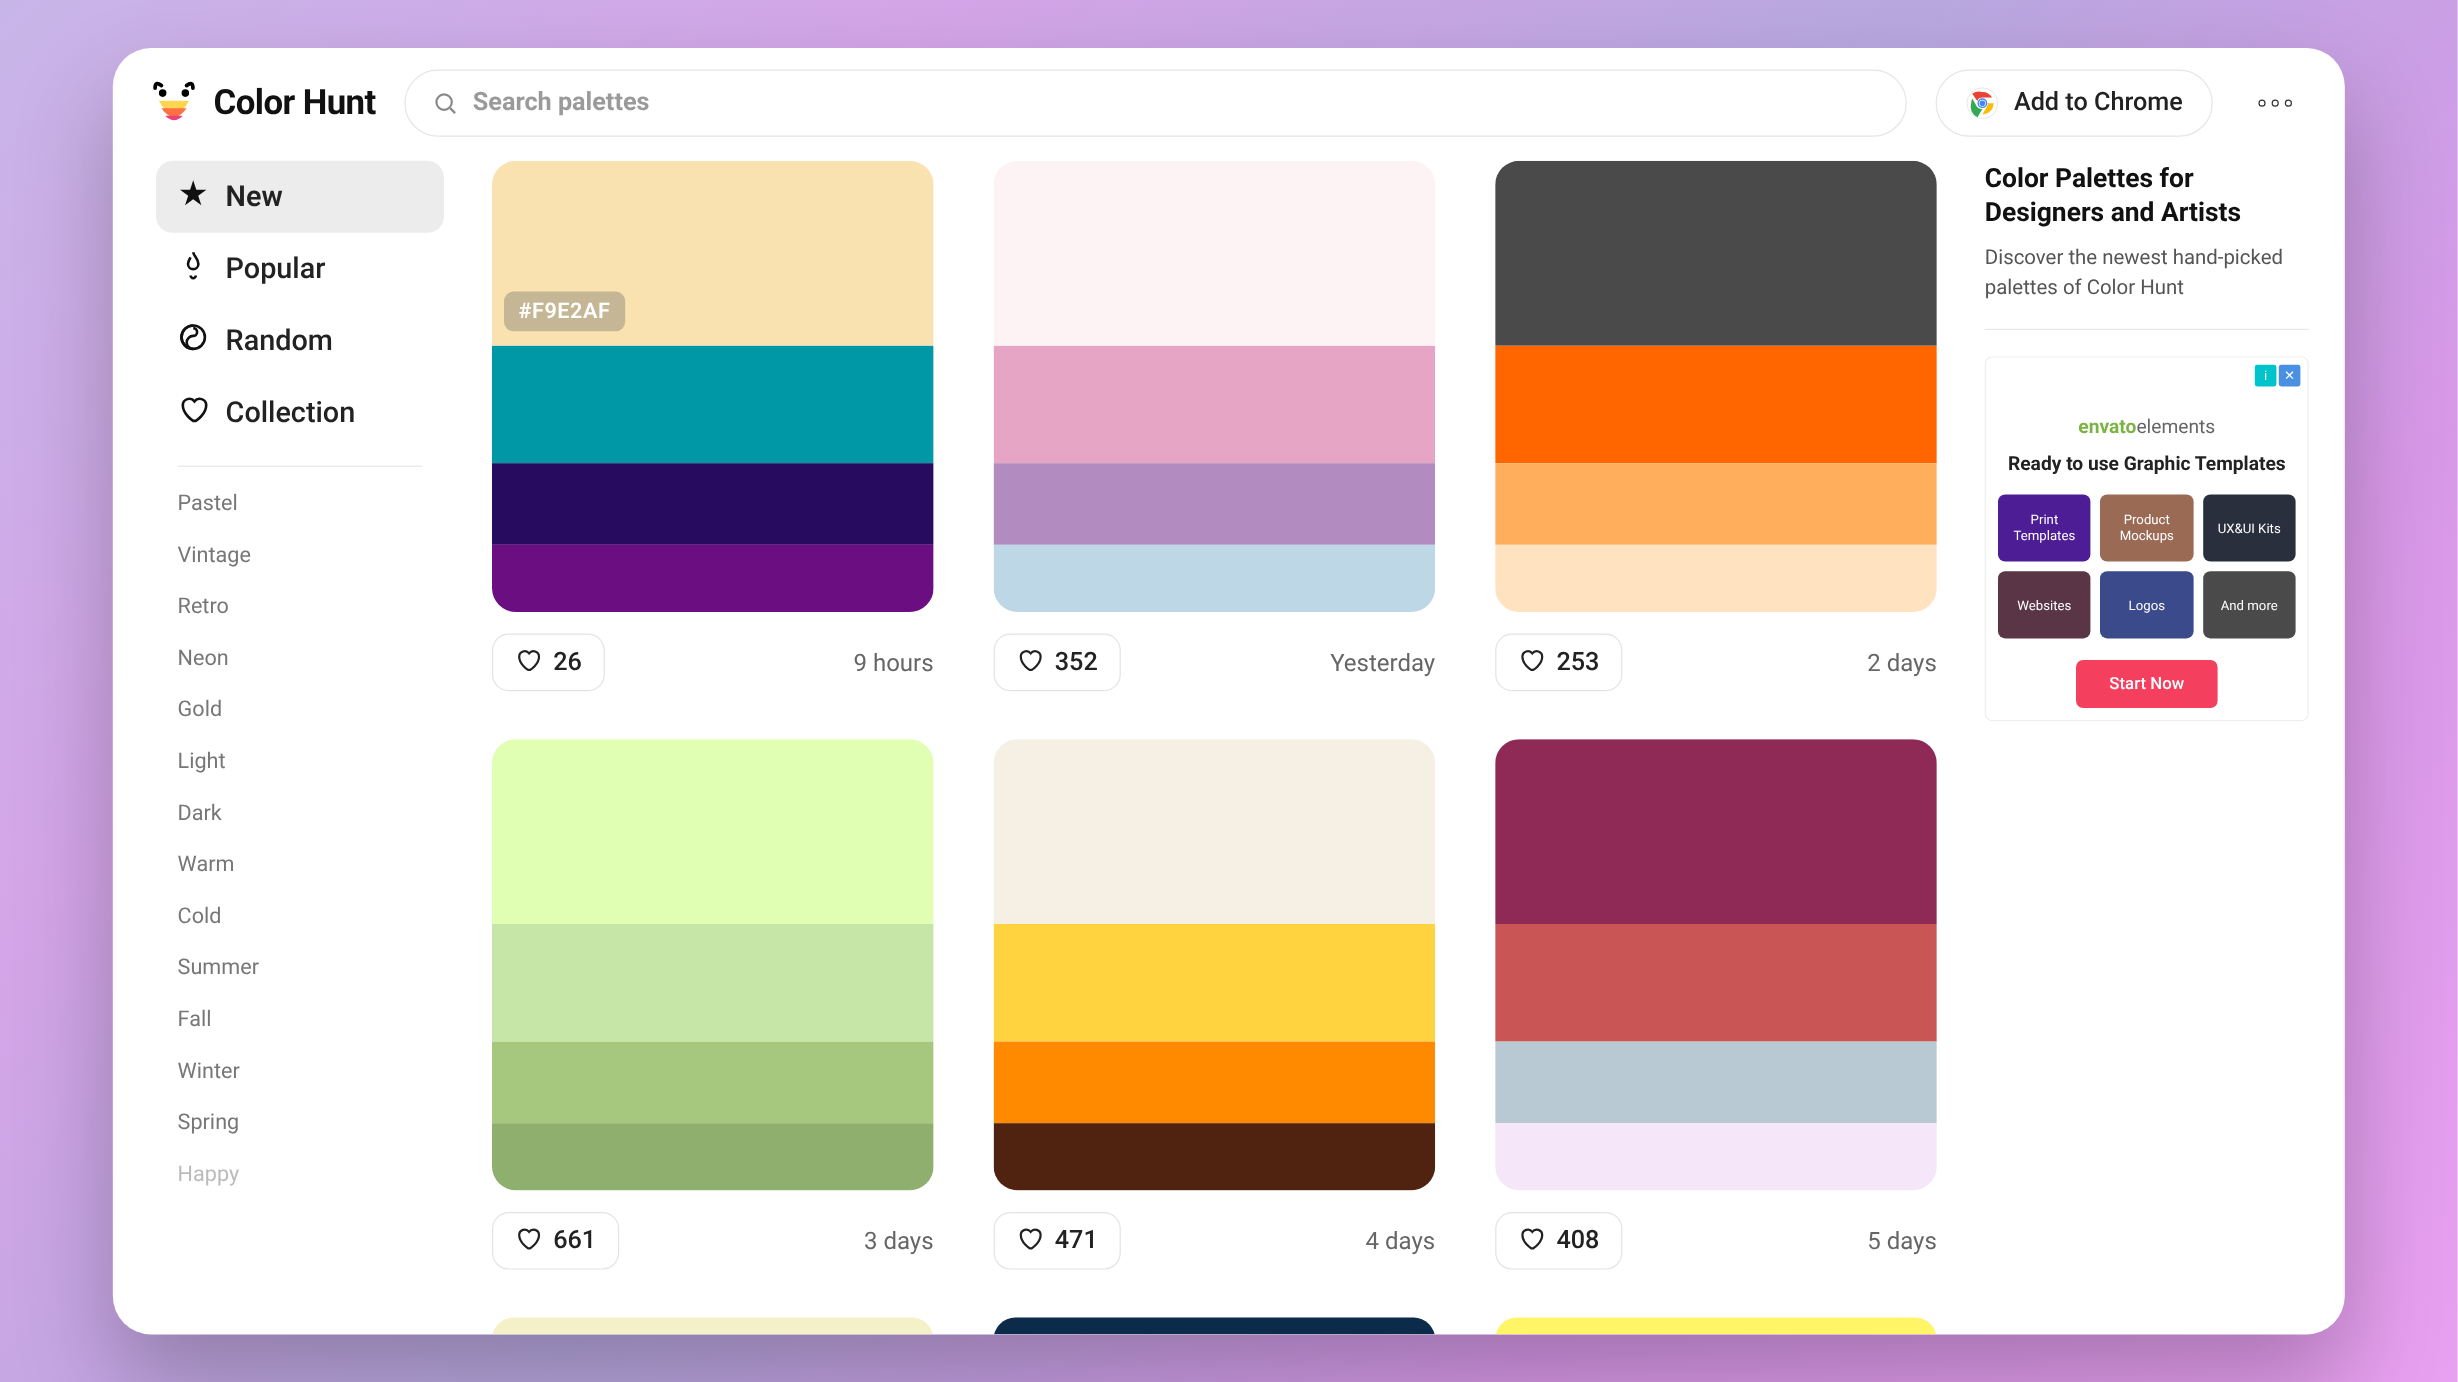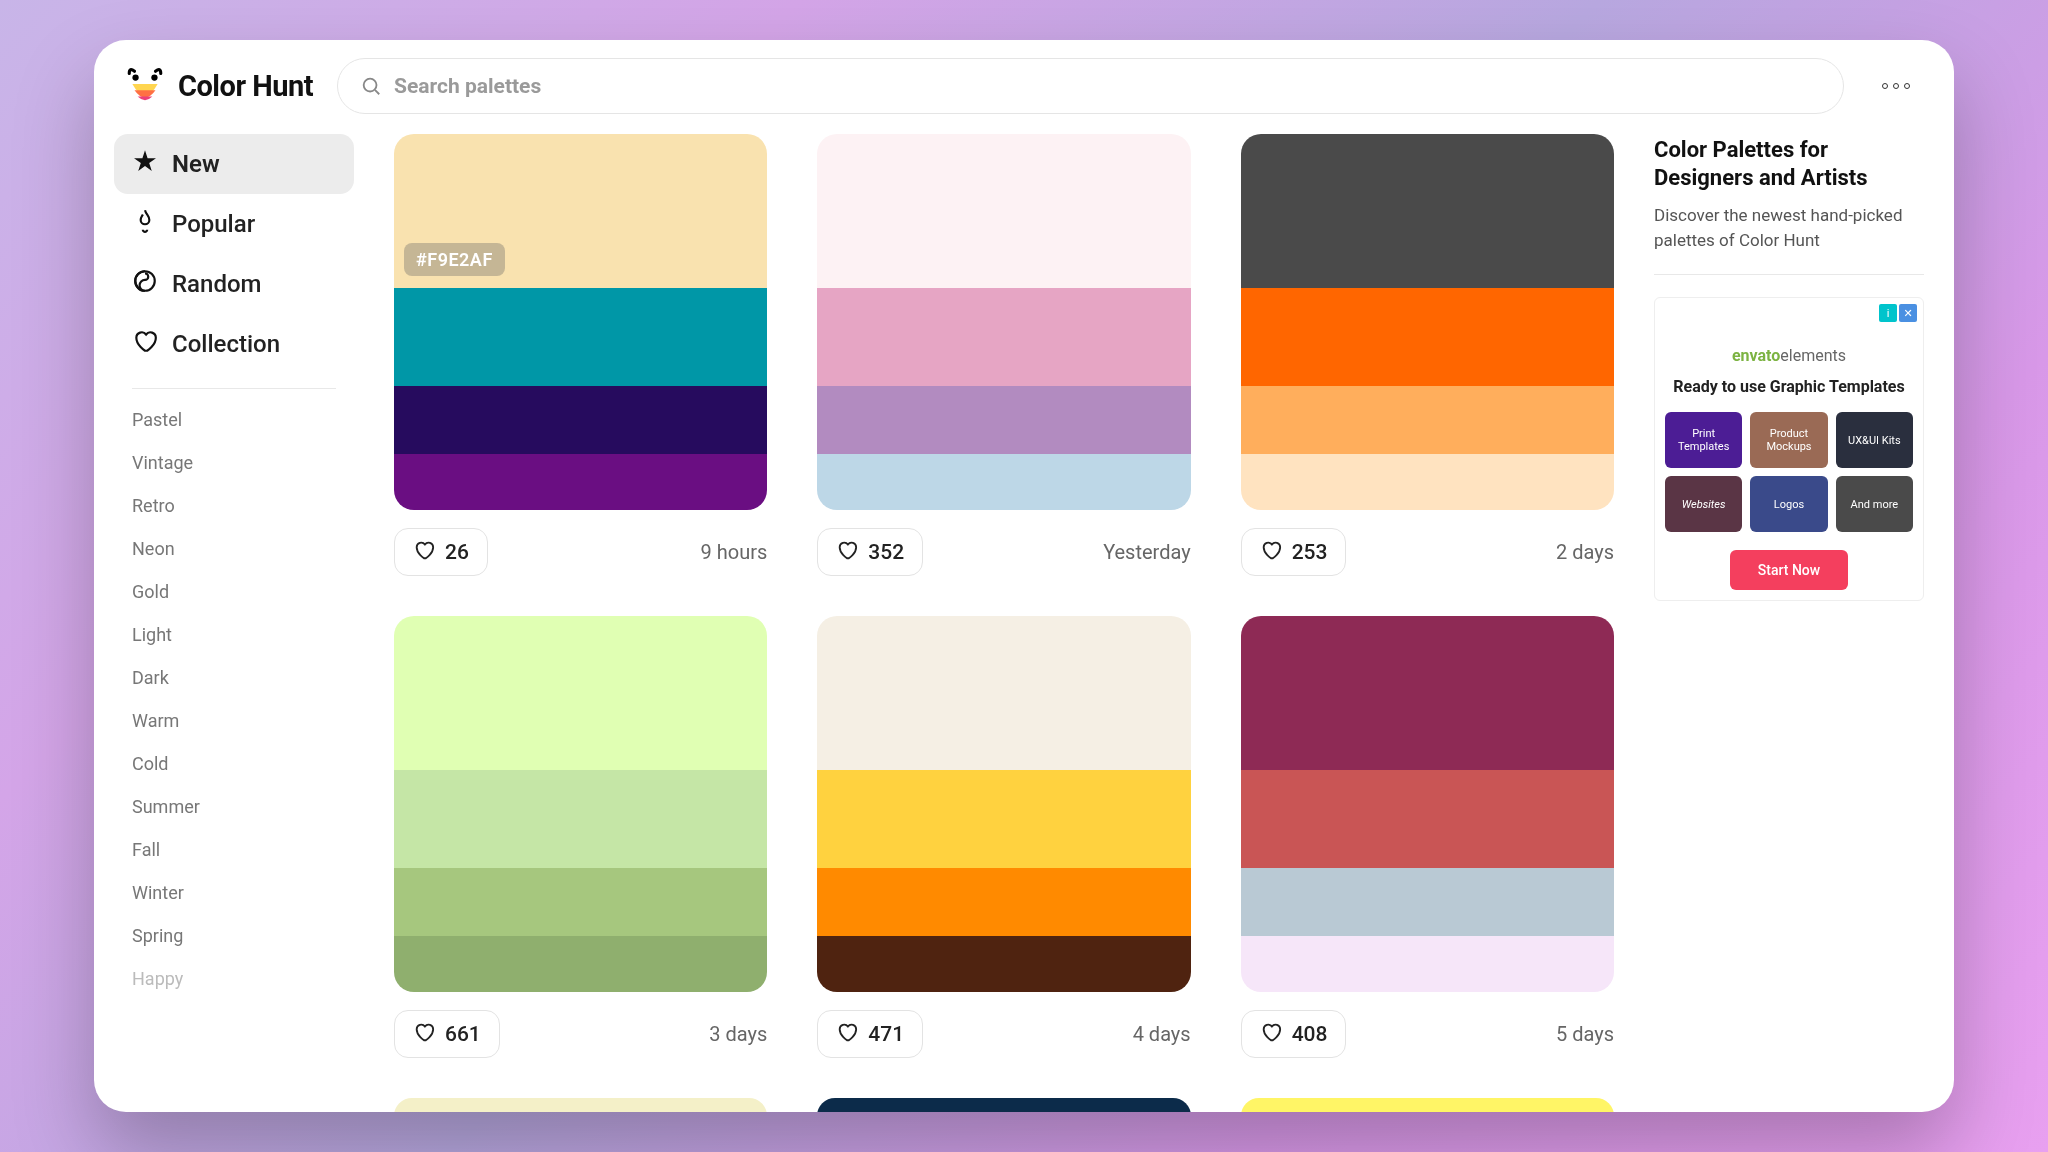--- a/index.html
+++ b/index.html
@@ -32,21 +32,21 @@
 .search-wrap input::placeholder { color: #9a9a9a; }
 .chrome-btn {
   display: flex; align-items: center; gap: 12px;
   border: 1px solid #e5e5e5; border-radius: 28px; padding: 0 24px; height: 56px;
   font-size: 21px; font-weight: 500; color: #222; cursor: pointer; background: #fff;
 }
 .chrome-icon { width: 28px; height: 28px; }
 .more-btn { width: 56px; height: 56px; border-radius: 50%; display: flex; align-items: center; justify-content: center; cursor: pointer; }
 .more-btn .dots { display: flex; gap: 5px; }
 .more-btn .dots span { width: 6px; height: 6px; border: 1.5px solid #333; border-radius: 50%; }
-.body { display: flex; flex: 1; overflow: hidden; padding: 0 30px 0 20px; }
+.body { display: flex; flex: 1; overflow: hidden; padding: 0 30px 0 36px; }
 .sidebar { width: 240px; padding-top: 10px; }
 .nav-item {
   display: flex; align-items: center; gap: 14px; padding: 14px 18px;
   font-size: 24px; font-weight: 500; color: #222; cursor: pointer; border-radius: 14px;
 }
 .nav-item.active { background: #ececec; font-weight: 600; }
 .nav-item svg { width: 26px; height: 26px; }
 .divider { height: 1px; background: #e8e8e8; margin: 14px 18px; }
 .tag-list { padding: 6px 0 0 18px; display: flex; flex-direction: column; gap: 22px; }
 .tag { font-size: 18px; color: #777; cursor: pointer; }
@@ -110,20 +110,34 @@
       </span>
       <span class="brand-text">Color Hunt</span>
     </div>
     <div class="search-wrap">
       <svg viewBox="0 0 24 24" fill="none" stroke="currentColor" stroke-width="2">
           <circle cx="11" cy="11" r="7"></circle>
           <line x1="21" y1="21" x2="16.5" y2="16.5"></line>
         </svg>
       <input type="text" placeholder="Search palettes" style="">
     </div>
+    <button class="chrome-btn">
+      <span class="chrome-icon">
+        <svg viewBox="0 0 48 48">
+            <circle cx="24" cy="24" r="22" fill="#fff" stroke="#ddd"></circle>
+            <path d="M24 8a16 16 0 0 1 13.9 8H24a8 8 0 0 0-7.3 4.7L9.5 10.5A16 16 0 0 1 24 8z" fill="#ea4335"></path>
+            <path d="M8 24a16 16 0 0 1 1.5-6.8l7.2 12.5A8 8 0 0 0 24 32l-6.9 12A16 16 0 0 1 8 24z" fill="#34a853"></path>
+            <path d="M24 40l6.9-12A8 8 0 0 0 32 24h8a16 16 0 0 1-16 16z" fill="#fbbc05"></path>
+            <circle cx="24" cy="24" r="7" fill="#4285f4"></circle>
+            <circle cx="24" cy="24" r="5" fill="#fff"></circle>
+            <circle cx="24" cy="24" r="4" fill="#4285f4"></circle>
+          </svg>
+      </span>
+      <span>Add to Chrome</span>
+    </button>
     <div class="more-btn">
       <span class="dots">
           <span></span>
           <span></span>
           <span></span>
         </span>
     </div>
   </div>
 
   <div class="body">
@@ -302,21 +316,21 @@
         <div class="ad-badges">
           <span class="ad-b1">i</span>
           <span class="ad-b2">✕</span>
         </div>
         <div class="ad-logo"><b>envato</b><span>elements</span></div>
         <div class="ad-head">Ready to use Graphic Templates</div>
         <div class="ad-grid" id="ad-grid">
             <div class="ad-tile" style="background: #4c1d95;">Print Templates</div>
             <div class="ad-tile" style="background: rgb(154, 106, 85);">Product Mockups</div>
             <div class="ad-tile" style="background: rgb(42, 47, 62);">UX&amp;UI Kits</div>
-            <div class="ad-tile" style="background: rgb(90, 53, 69); font-style: italic;">Websites</div>
+            <div class="ad-tile" style="background: rgb(90, 53, 69);">Websites</div>
             <div class="ad-tile" style="background: rgb(58, 74, 138);">Logos</div>
             <div class="ad-tile" style="background: rgb(74, 74, 74);">And more</div>
           </div>
         <button class="ad-cta">Start Now</button>
       </div>
     </aside>
 
   </div>
 </div>
 

